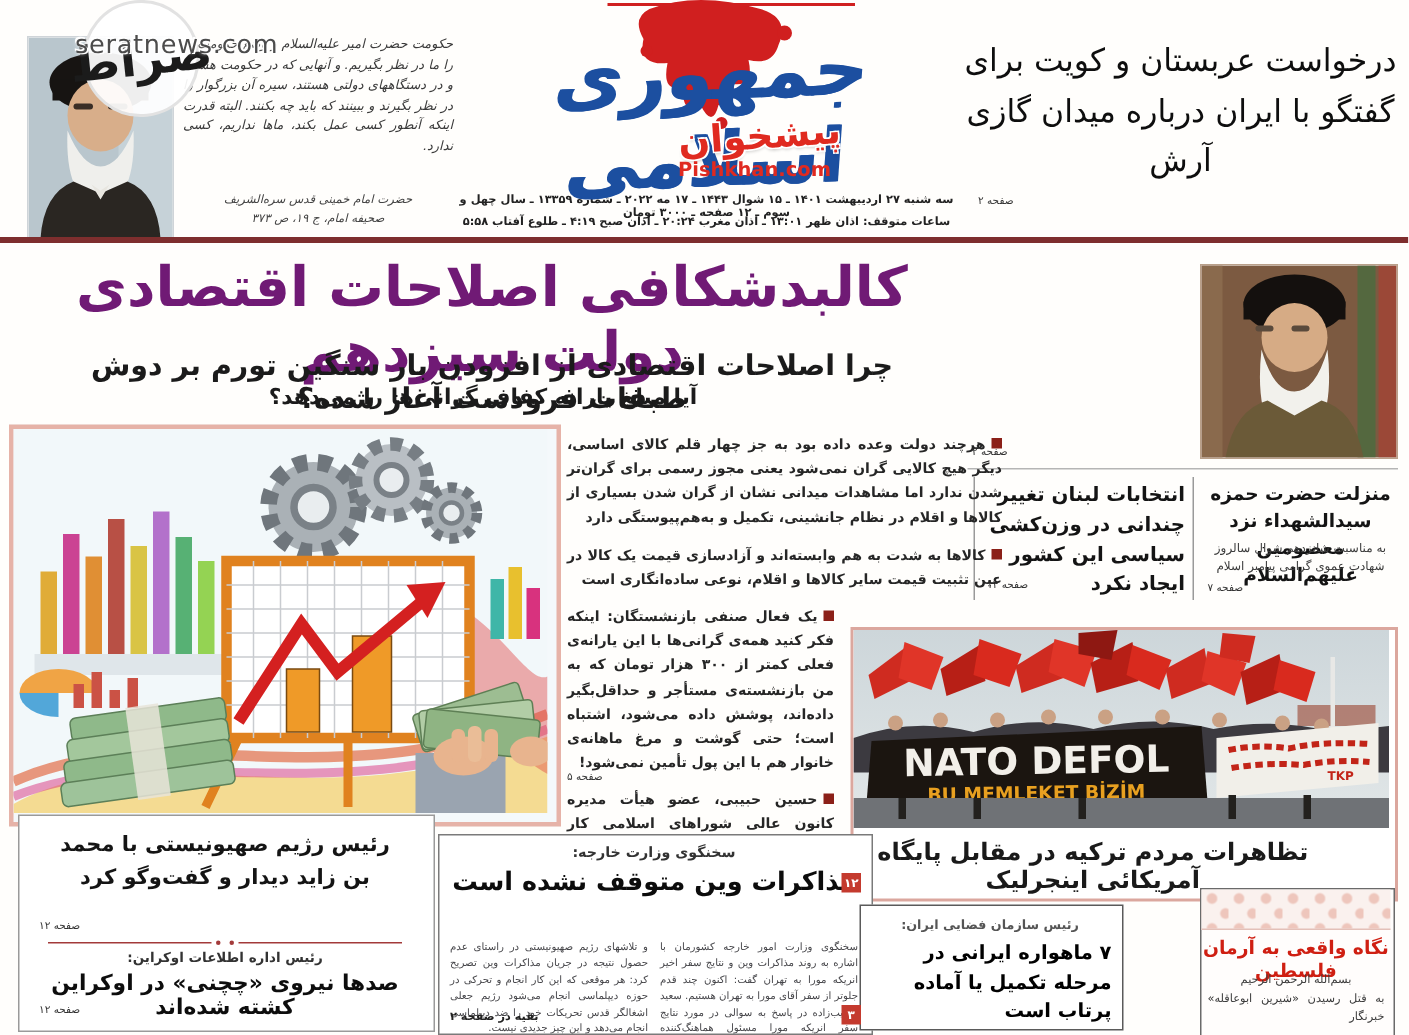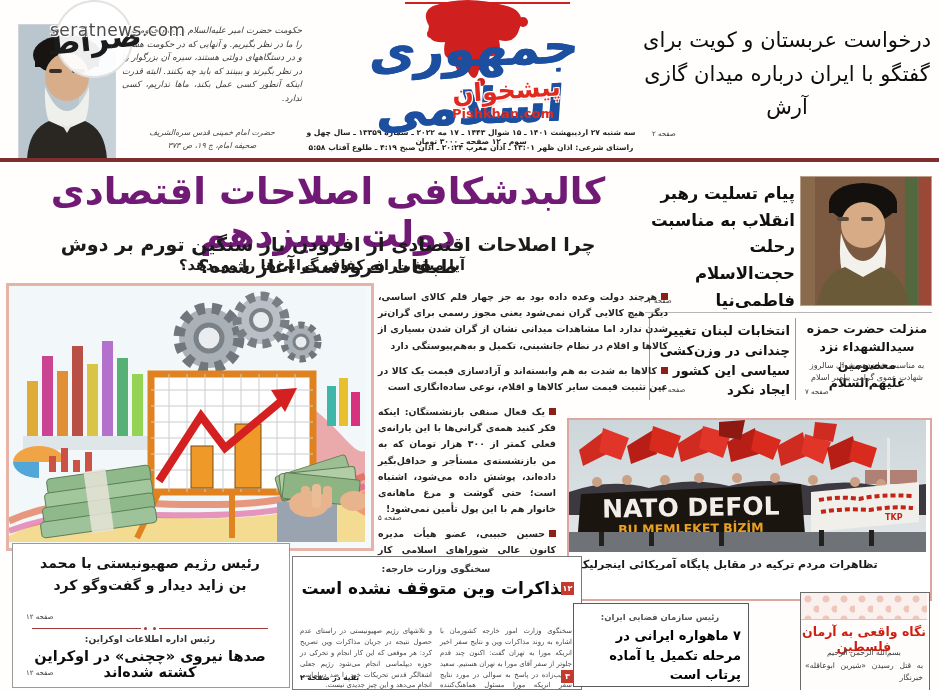--- a/index.html
+++ b/index.html
@@ -61,21 +61,21 @@
   
   .bullets{left:378px;top:289px;width:290px;}
   .bullet{direction:rtl;text-align:justify;font-size:9.4px;font-weight:bold;color:#262626;
           line-height:1.72;margin-bottom:9px;}
   .bullet.narrow{width:178px;}
   .sq{display:inline-block;width:7px;height:7px;background:#8b2018;margin-left:4px;}
   .lead-pnote{left:378px;top:514px;}
   
   .nato-box{left:567px;top:418px;width:361px;height:179px;border:2px solid #dba79e;background:#fff;}
   .nato-photo{left:569px;top:420px;width:357px;height:132px;}
-  .nato-caption{left:578px;top:558px;width:357px;font-size:11px;font-weight:bold;color:#1a1a1a;text-align:left;}
+  .nato-caption{left:550px;top:558px;width:357px;font-size:16px;font-weight:bold;color:#1a1a1a;text-align:center;}
   .badge{width:13px;height:13px;background:#c43a2e;color:#fff;font-size:8px;font-weight:bold;
          text-align:center;line-height:13px;z-index:4;}
   .badge-12{left:561px;top:582px;}
   .badge-3{left:561px;top:670px;}
   
   .uae-box{left:12px;top:543px;width:276px;height:143px;border:1px solid #9a9a9a;background:#fff;}
   .uae-headline{left:40px;top:553px;width:220px;font-size:14px;font-weight:bold;color:#141414;
                 text-align:center;line-height:1.55;}
   .uae-pnote{left:26px;top:613px;}
   .uae-div{left:32px;top:627px;width:236px;height:3px;display:flex;align-items:center;}
@@ -134,21 +134,21 @@
   <svg class="abs mast-splash" width="130" height="92" viewBox="0 0 130 92">
     <path d="M18 6 Q50 -6 92 6 Q112 12 104 30 Q100 44 84 40 Q88 58 74 56 Q76 74 64 70 Q60 86 52 70 Q40 78 40 58 Q26 62 30 42 Q10 44 14 26 Q6 12 18 6Z" fill="#d01f1f"></path>
     <circle cx="108" cy="22" r="5" fill="#d01f1f"></circle>
       <circle cx="16" cy="34" r="4" fill="#d01f1f"></circle>
     <circle cx="66" cy="82" r="4" fill="#d01f1f"></circle>
   </svg>
   <div class="abs rtl mast-title">جمهوری اسلامی</div>
   <div class="abs mast-overlay">پیشخوان</div>
   <div class="abs mast-site">Pishkhan.com</div>
   <div class="abs rtl dateline1">سه شنبه ۲۷ اردیبهشت ۱۴۰۱ ـ ۱۵ شوال ۱۴۴۳ ـ ۱۷ مه ۲۰۲۲ ـ شماره ۱۳۳۵۹ ـ سال چهل و سوم ـ ۱۲ صفحه ـ ۳۰۰۰ تومان</div>
-  <div class="abs rtl dateline2">راستای شرعی: اذان ظهر ۱۳:۰۱ ـ اذان مغرب ۲۰:۲۴ ـ اذان صبح ۴:۱۹ ـ طلوع آفتاب ۵:۵۸</div>
+  <div class="abs rtl dateline2">ساعات متوقف: اذان ظهر ۱۳:۰۱ ـ اذان مغرب ۲۰:۲۴ ـ اذان صبح ۴:۱۹ ـ طلوع آفتاب ۵:۵۸</div>
 
   <div class="abs rtl tr-headline">درخواست عربستان و کویت برای گفتگو با ایران درباره میدان گازی آرش</div>
   <div class="abs rtl pnote tr-pnote">صفحه ۲</div>
 
   <div class="abs red-rule"></div>
 
   <div class="abs rtl lead-headline">کالبدشکافی اصلاحات اقتصادی دولت سیزدهم</div>
   <div class="abs rtl lead-sub1">چرا اصلاحات اقتصادی از افزودن بار سنگین تورم بر دوش طبقات فرودست آغاز شده؟</div>
   <div class="abs rtl lead-sub2">آیا مبلغ یارانه کفاف گرانی‌ها را می‌دهد؟</div>
 
@@ -158,21 +158,20 @@
     <rect x="118" width="12" height="128" fill="#a34434" opacity=".8"></rect>
     <rect x="0" width="14" height="128" fill="#8a6a4d"></rect>
     <ellipse cx="62" cy="26" rx="34" ry="20" fill="#14100e"></ellipse>
     <rect x="28" y="24" width="68" height="12" fill="#14100e"></rect>
     <ellipse cx="62" cy="48" rx="22" ry="23" fill="#d6ab85"></ellipse>
     <rect x="36" y="40" width="12" height="4" rx="2" fill="#5a4a3c"></rect>
     <rect x="60" y="40" width="12" height="4" rx="2" fill="#5a4a3c"></rect>
     <path d="M40 56 Q34 112 62 122 Q90 112 84 56 Q76 84 62 84 Q48 84 40 56Z" fill="#f2f1ec"></path>
     <path d="M16 128 Q22 96 44 90 L62 100 L80 90 Q102 96 108 128 Z" fill="#6b5a38"></path>
   </svg>
-  <div class="abs rtl cond-text">پیام تسلیت رهبر انقلاب به مناسبت رحلت حجت‌الاسلام فاطمی‌نیا</div>
   <div class="abs rtl pnote cond-pnote">صفحه ۲</div>
 
   <div class="abs hdiv-right"></div>
   <div class="abs vdiv-a"></div>
   <div class="abs vdiv-b"></div>
 
   <div class="abs rtl leb-headline">انتخابات لبنان تغییر چندانی در وزن‌کشی سیاسی این کشور ایجاد نکرد</div>
   <div class="abs rtl pnote leb-pnote">صفحه ۱۴</div>
 
   <div class="abs rtl hamza-headline">منزلت حضرت حمزه سیدالشهداء نزد معصومین علیهم‌السلام</div>

